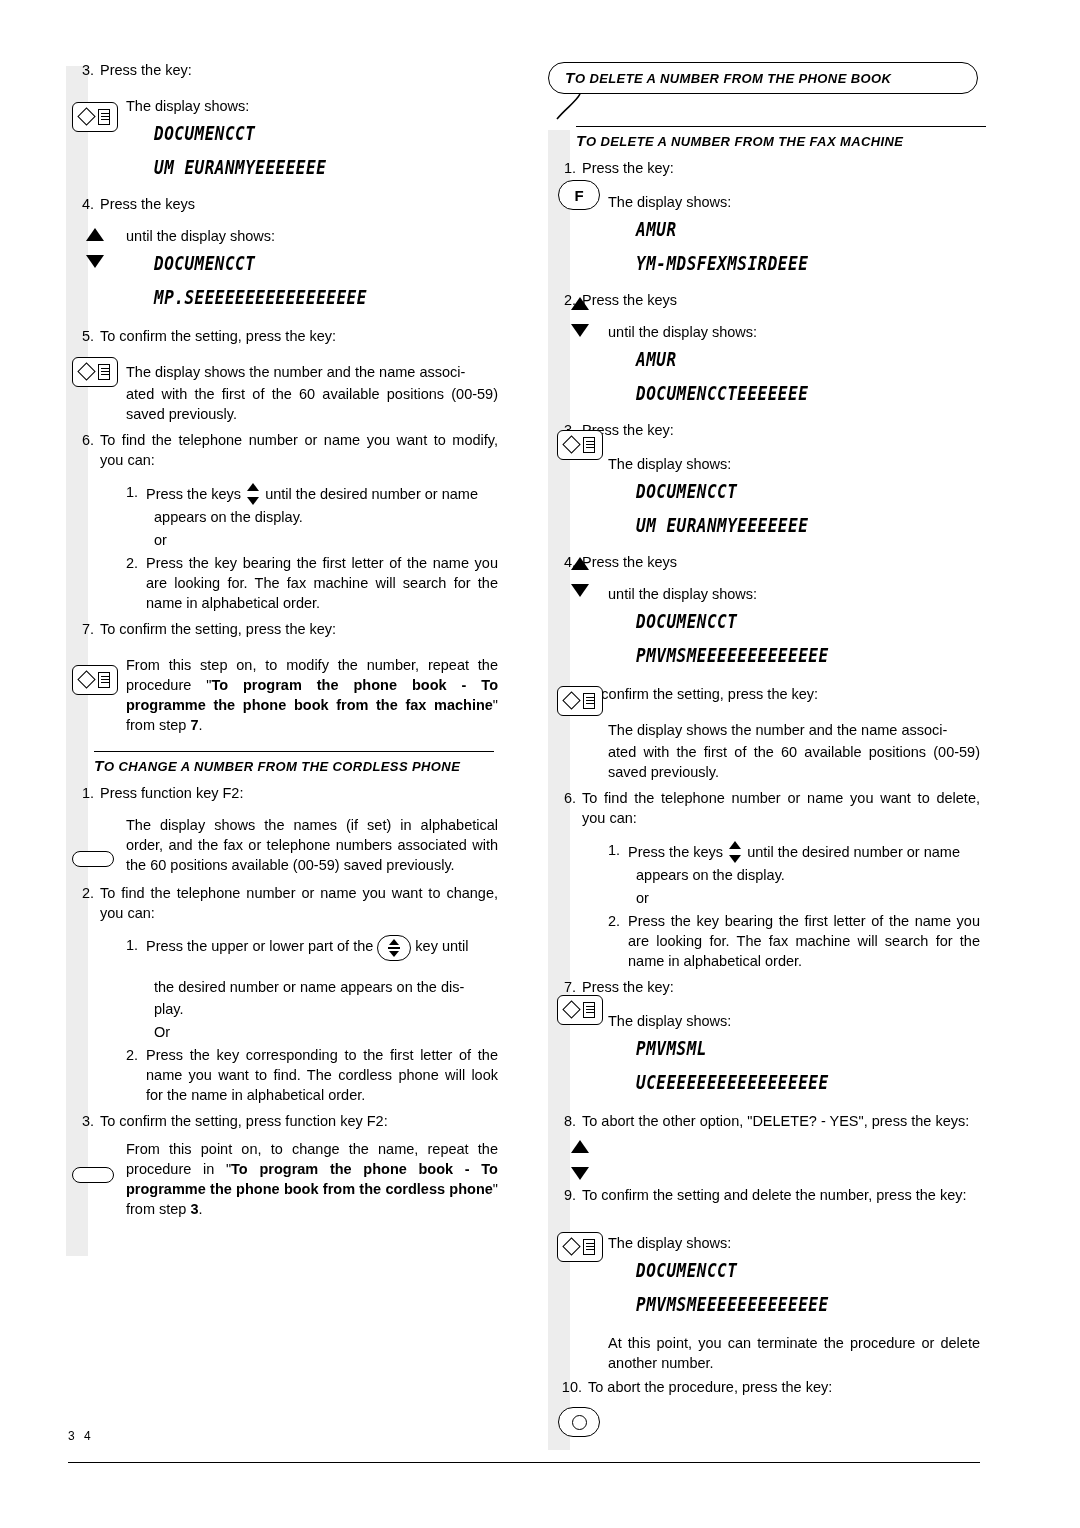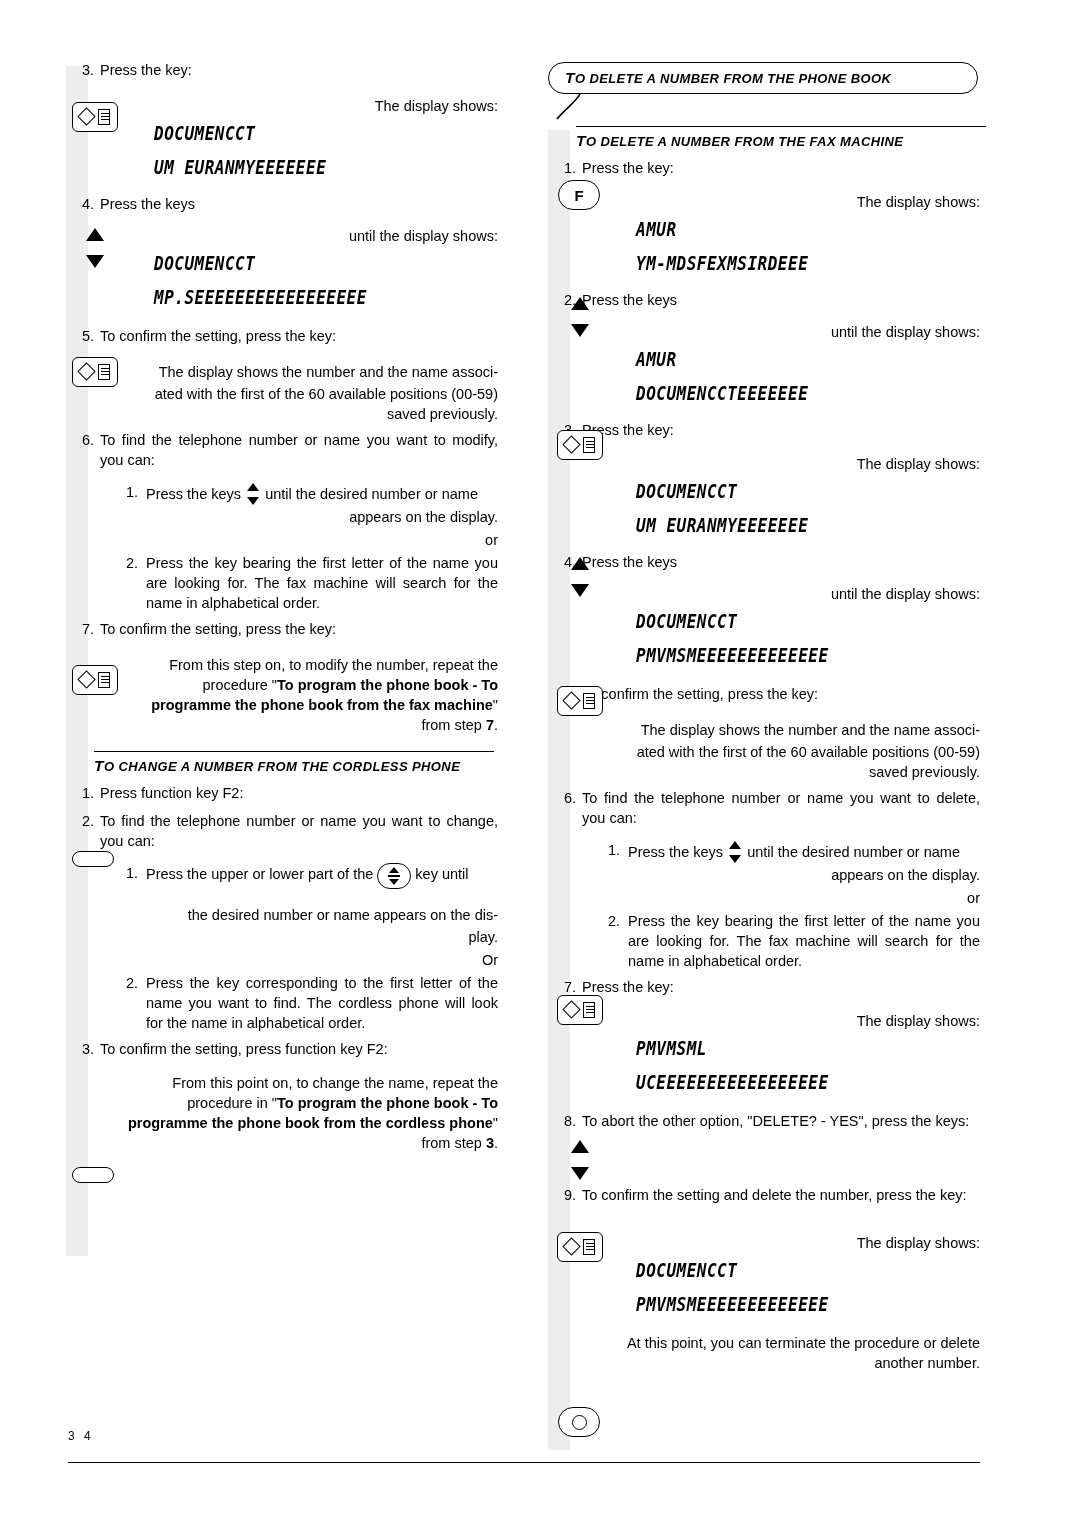--- a/index.html
+++ b/index.html
@@ -45,21 +45,20 @@
   .step .body {
     flex: 1 1 auto;
     font-size: 14.5px;
     line-height: 20px;
   }
   .just { text-align: justify; }
   .textblock {
     font-size: 14.5px;
     line-height: 20px;
     margin: 0 0 2px 0;
-    text-align: right;
   }
   .indent-58 { margin-left: 58px; }
   .indent-86 { margin-left: 86px; }
 
   
   .substep {
     display: flex;
     align-items: flex-start;
     margin-left: 58px;
     margin-bottom: 1px;
@@ -332,20 +331,21 @@
 
     <div class="sectionhead" style="width:400px;">
       <span class="big">T</span><span>o change a number from the cordless phone</span>
     </div>
 
     <div class="step">
       <div class="num">1.</div>
       <div class="body">Press function key F2:</div>
     </div>
 
+    <div class="textblock indent-58 just" style="width:372px;margin-top:12px;">The display shows the names (if set) in alphabetical order, and the fax or telephone numbers associated with the 60 positions available (00-59) saved previously.</div>
 
     <div class="step" style="margin-top:8px;">
       <div class="num">2.</div>
       <div class="body just">To find the telephone number or name you want to change, you can:</div>
     </div>
 
     <div class="substep" style="margin-top:12px;">
       <div class="snum">1.</div>
       <div class="sbody">
         <span>Press the upper or lower part of the</span>
@@ -366,21 +366,21 @@
     <div class="substep" style="margin-top:3px;">
       <div class="snum">2.</div>
       <div class="sbody just" style="width:340px;">Press the key corresponding to the first letter of the name you want to find. The cordless phone will look for the name in alphabetical order.</div>
     </div>
 
     <div class="step" style="margin-top:6px;">
       <div class="num">3.</div>
       <div class="body">To confirm the setting, press function key F2:</div>
     </div>
 
-    <div class="textblock indent-58 just" style="width:372px;margin-top:14px;">
+    <div class="textblock indent-58 just" style="width:372px;margin-top:8px;">
       <span>From this point on, to change the name, repeat the procedure in  "</span><b>To program the phone book - To programme the phone book from the cordless phone</b><span>" from step </span><b>3</b><span>.</span>
     </div>
 
   </div>
 
   <div class="callout">
     <span class="big">T</span>
       <span>o delete a number from the phone book</span>
   </div>
   <svg class="callout-tail" viewBox="0 0 30 26">
@@ -485,20 +485,24 @@
       <div class="body just">To confirm the setting and delete the number, press the key:</div>
     </div>
 
     <div class="textblock indent-58" style="margin-top:28px;">The display shows:</div>
 
     <div class="lcd">DOCUMENCCT</div>
     <div class="lcd lcd2">PMVMSMEEEEEEEEEEEEE</div>
 
     <div class="textblock indent-58 just" style="width:372px;margin-top:20px;">At this point, you can terminate the procedure or delete another number.</div>
 
+    <div class="step" style="margin-top:4px;">
+      <div class="num" style="flex:0 0 32px;width:32px;">10.</div>
+      <div class="body">To abort the procedure, press the key:</div>
+    </div>
 
   </div>
 
   <div class="keyicon" style="left:72px; top:102px;">
     <span class="key-diamond"></span>
     <span class="key-doc"></span>
   </div>
 
   <div class="arrows" style="left:83px; top:228px;">
     <svg width="24" height="40" viewBox="0 0 24 40">

